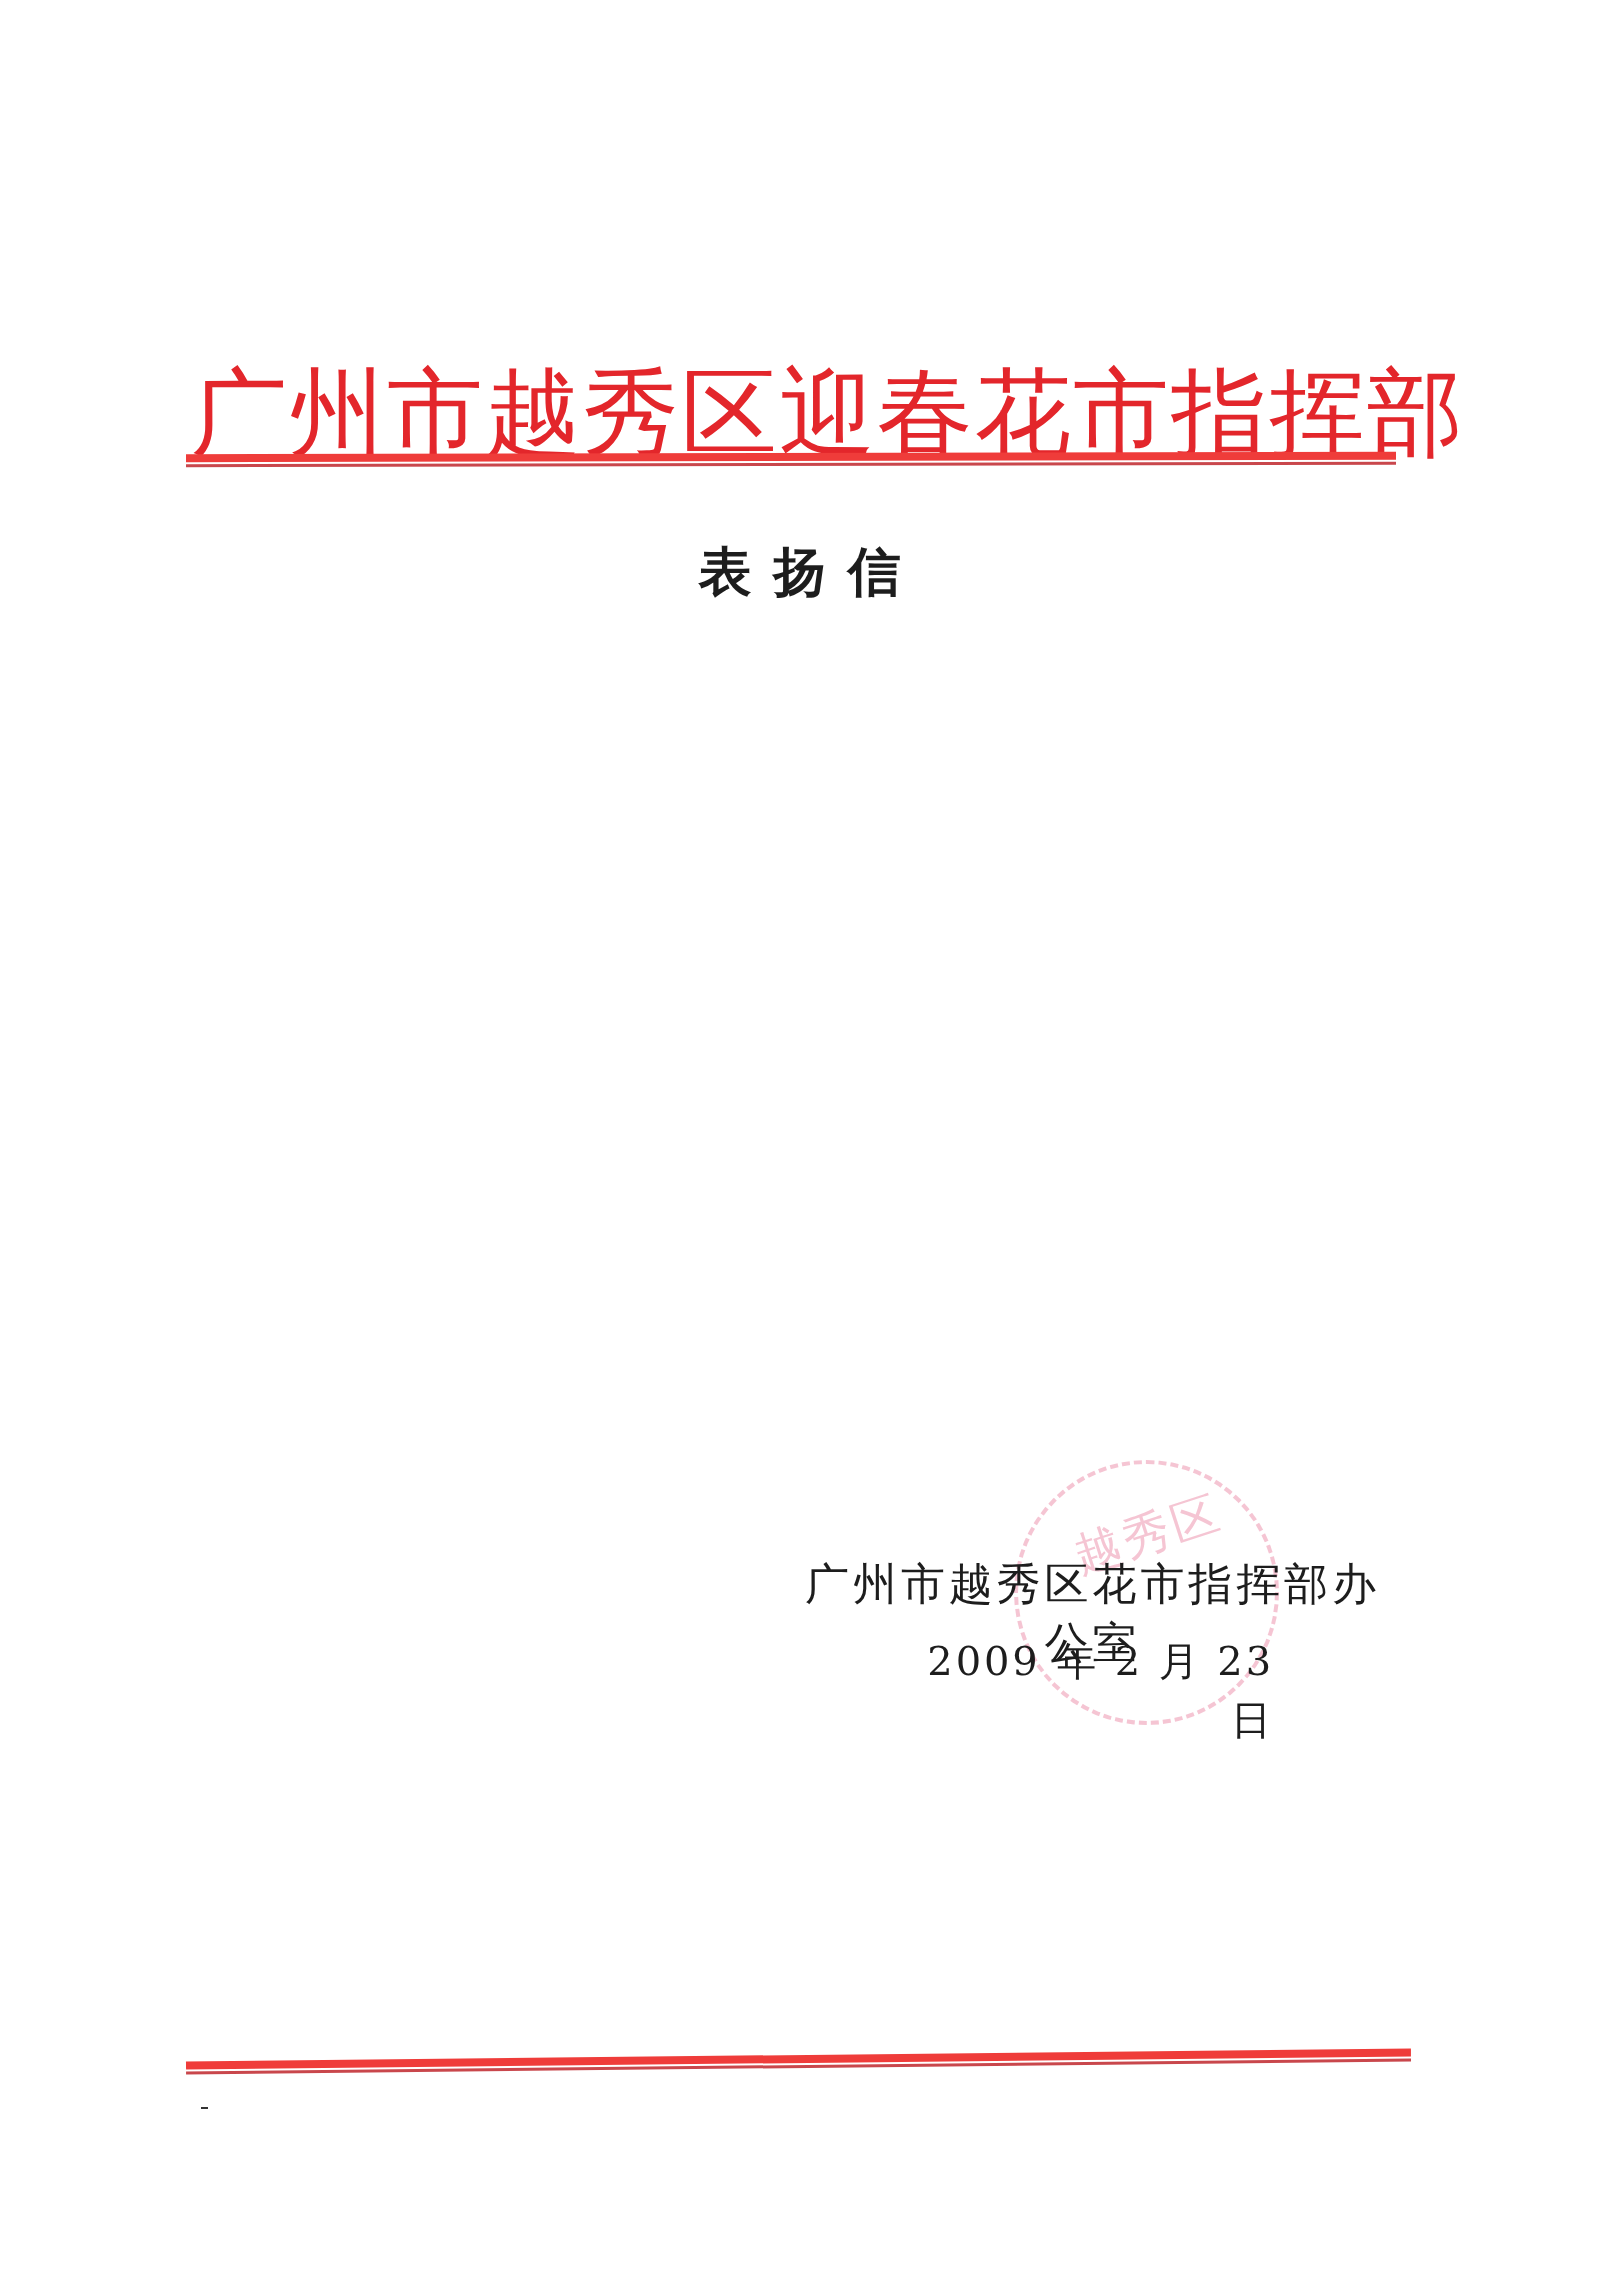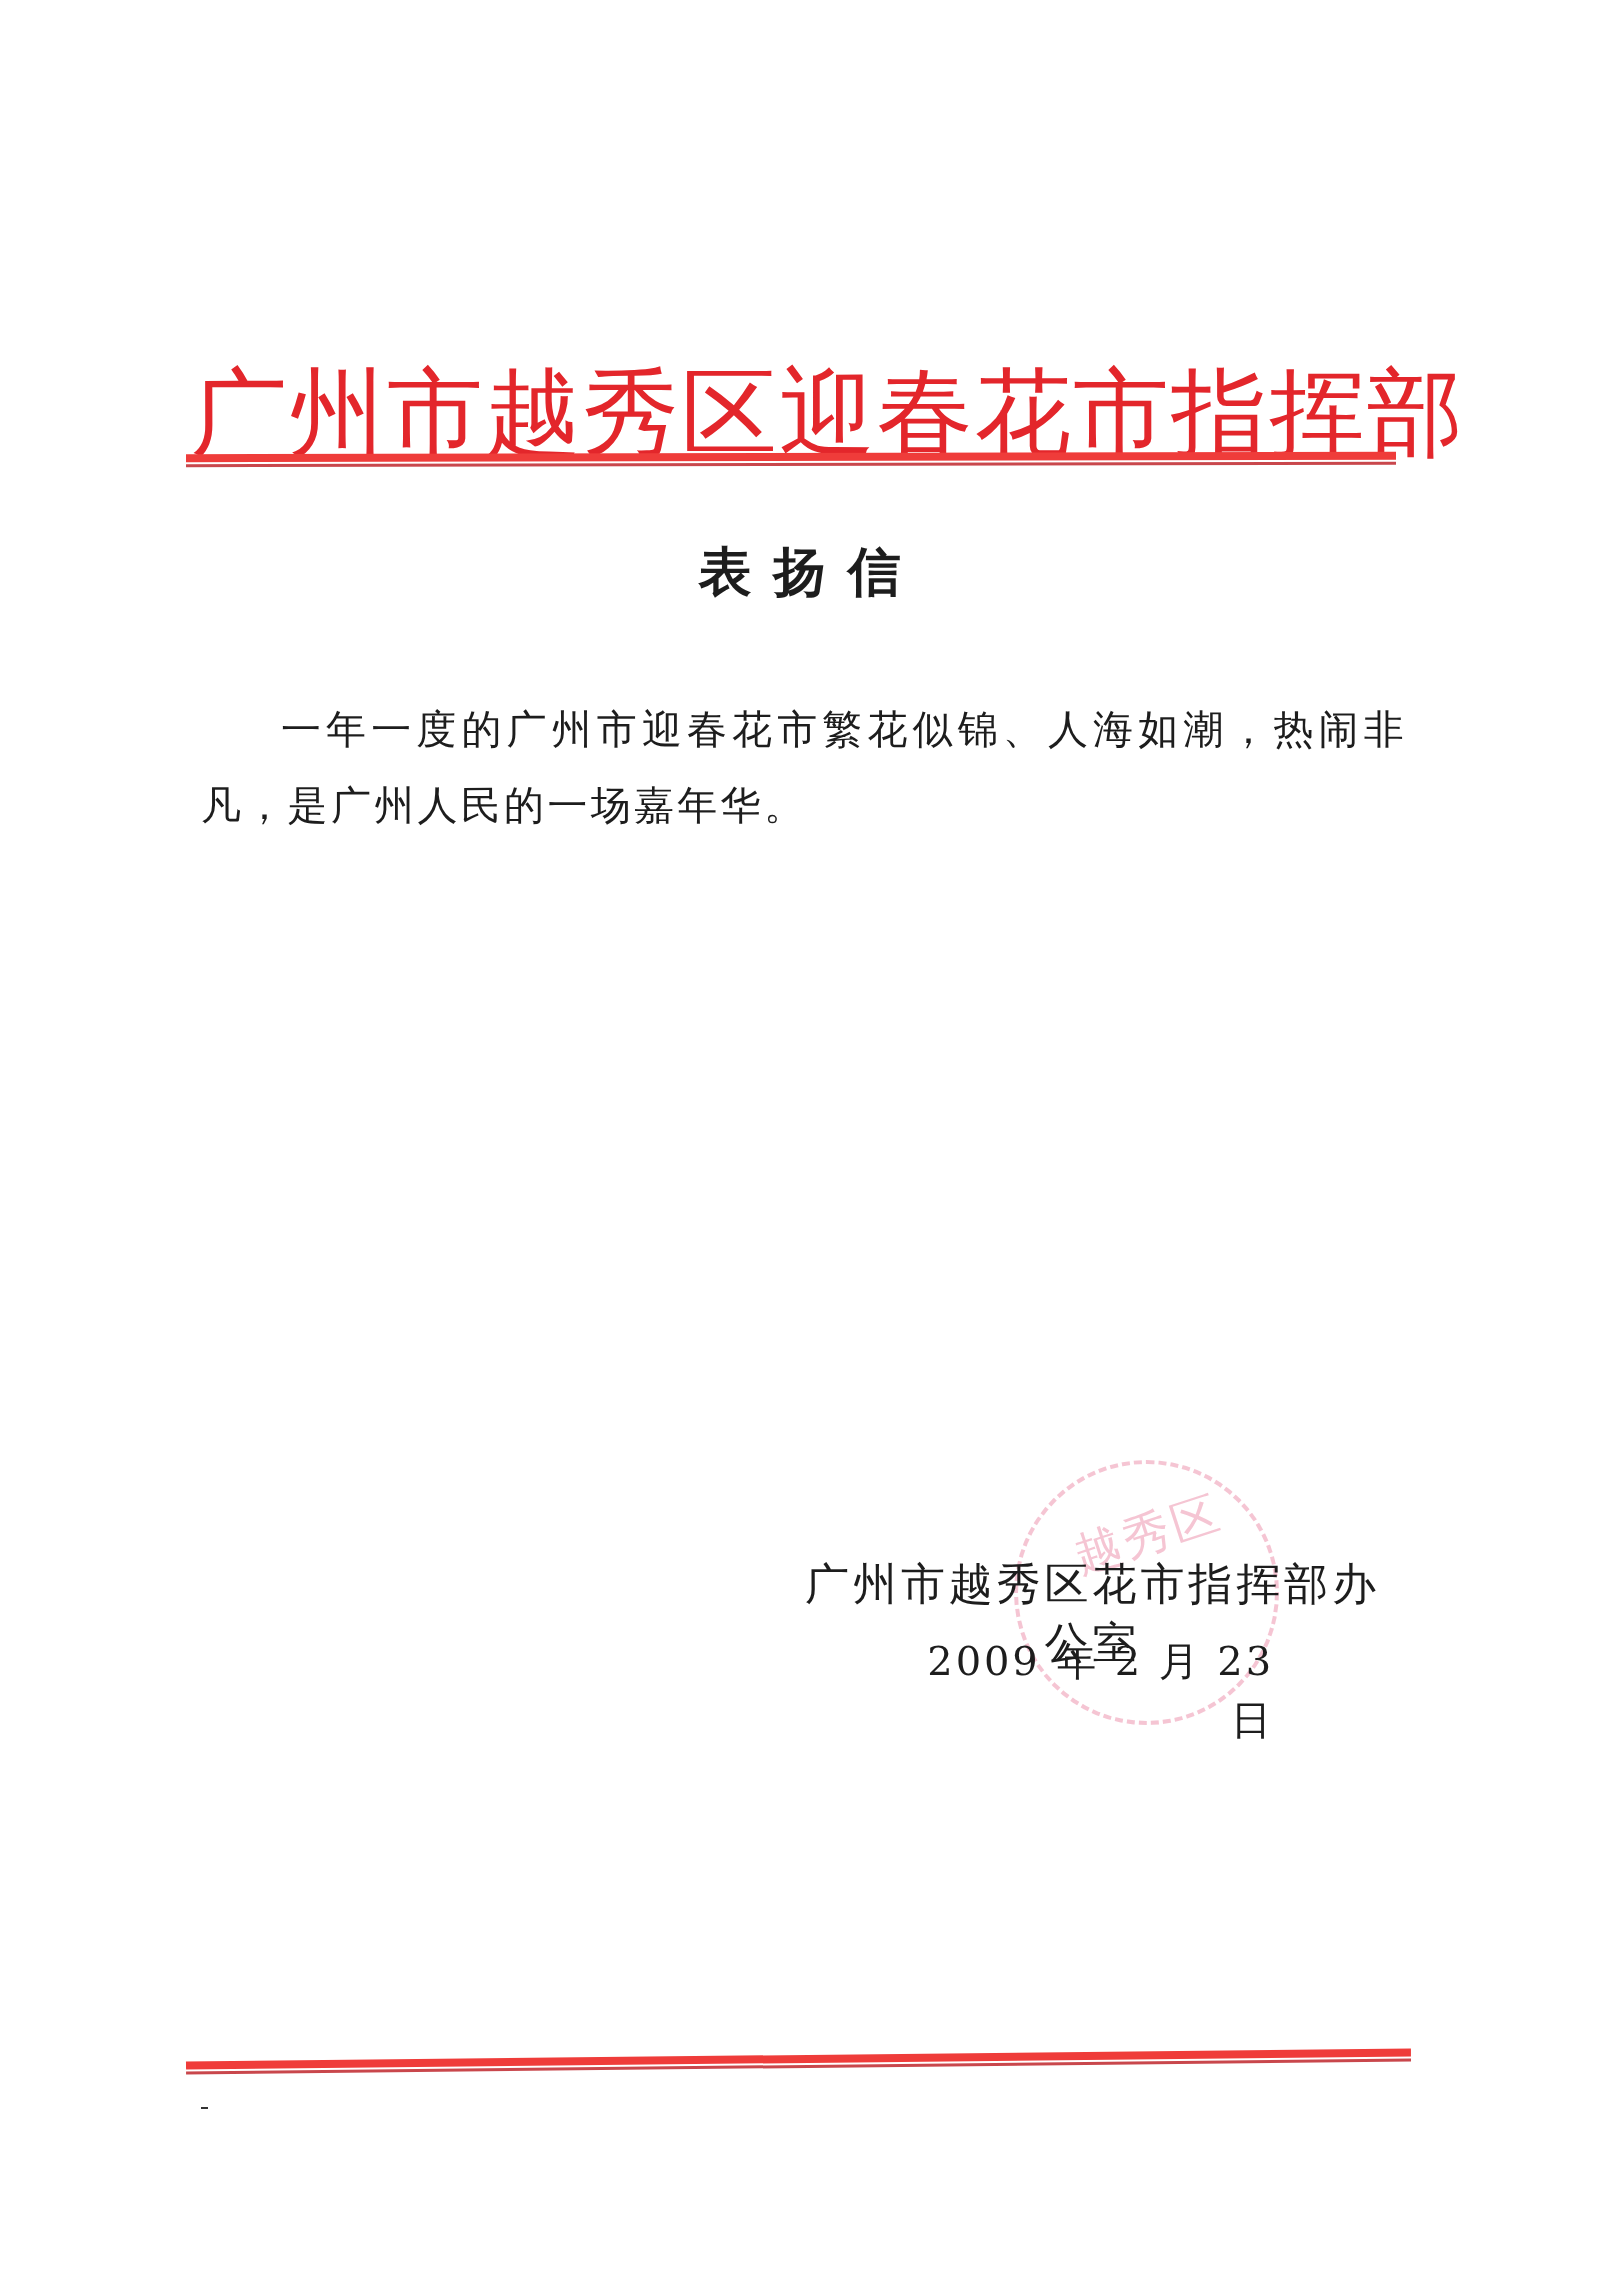--- a/index.html
+++ b/index.html
@@ -35,21 +35,20 @@
 <div class="org-header" style="color: rgb(227, 38, 43);">广州市越秀区迎春花市指挥部</div>
 
 <div class="rule rule-top">
   <div class="thick" style="background: rgb(239, 60, 58);"></div>
   <div class="thin" style="background: rgb(201, 71, 76);"></div>
 </div>
 
 <div class="doc-title">表扬信</div>
 
 <div class="body-text">
-  <p>一年一度的广州市迎春花市繁花似锦、人海如潮，热闹非凡，是广州人民的一场嘉年华。</p>
 </div>
 
 <div class="seal">
   <span class="seal-text">越秀区</span>
 </div>
 
 <div class="signature">广州市越秀区花市指挥部办公室</div>
 <div class="date">2009 年 2 月 23 日</div>
 
 <div class="rule rule-bottom">

